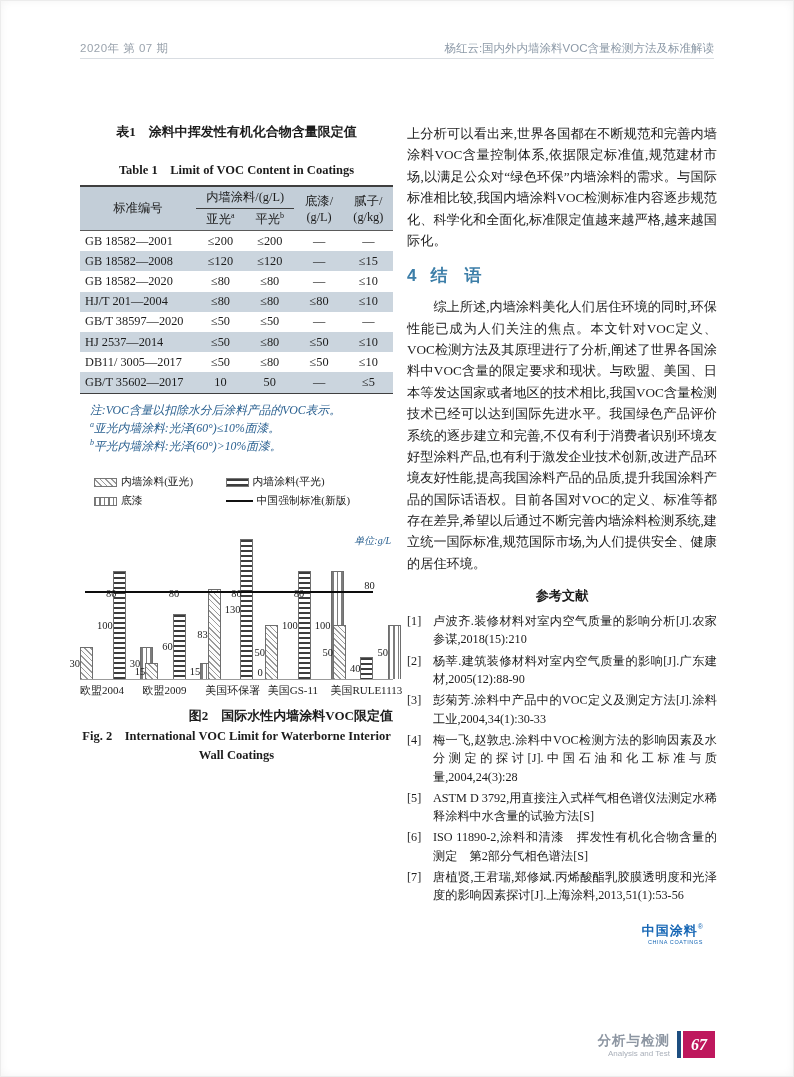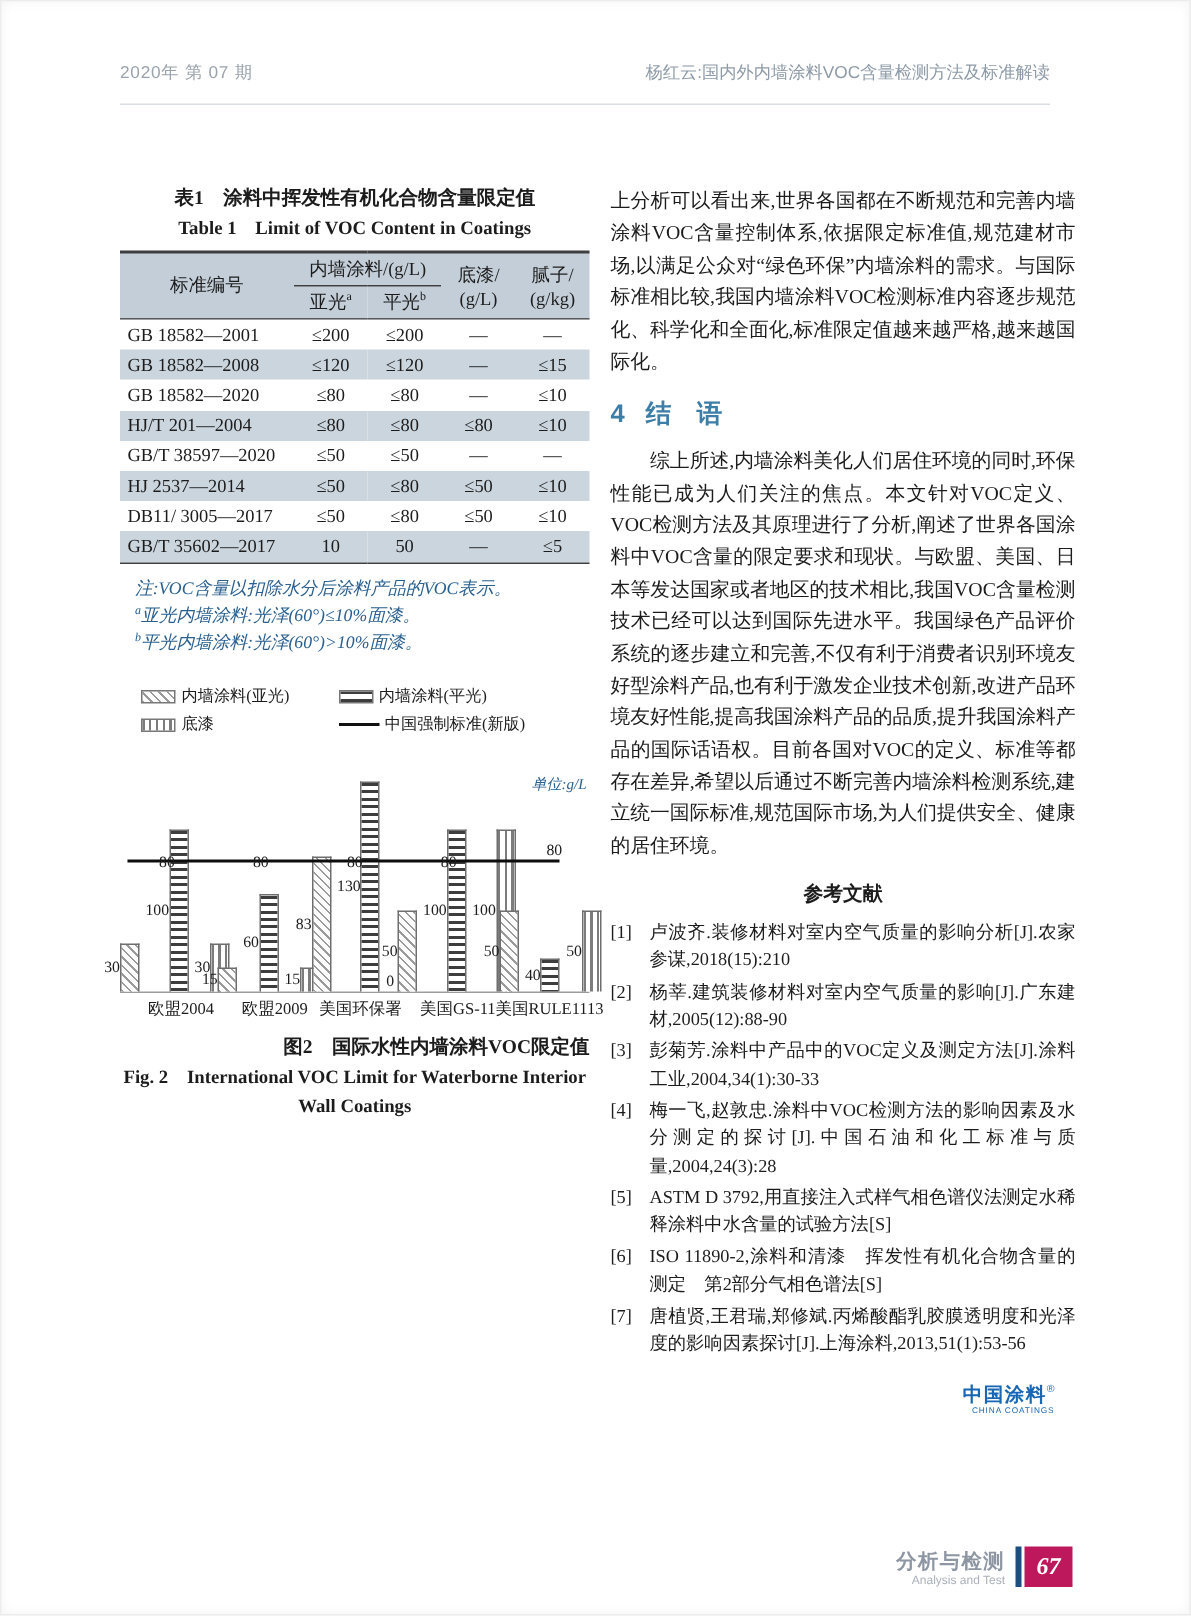--- a/index.html
+++ b/index.html
@@ -6,33 +6,33 @@
   html,body { background:#f2f2f2; }
   .page {
     position:relative; width:794px; height:1077px; margin:0 auto;
     background:#ffffff; border:1px solid #ececec;
     box-shadow: inset 0 0 8px rgba(0,0,0,0.05);
     font-family:"Liberation Serif","DejaVu Serif",serif;
     color:#1c1c1c; overflow:hidden;
   }
   
   .hdr {
-    position:absolute; top:40px; left:79px; right:93px;
+    position:absolute; top:40px; left:79px; right:79px;
     display:flex; justify-content:space-between; align-items:flex-end;
-    border-bottom:1px solid #d9dde2; padding-bottom:13px;
+    border-bottom:1px solid #d9dde2; padding-bottom:2px;
     font-family:"Liberation Sans","DejaVu Sans",sans-serif;
   }
   .hdr .issue { font-size:11.5px; color:#9aa3ad; letter-spacing:0.5px; }
   .hdr .rtitle { font-size:11.5px; color:#8d9aa8; }
   
   .content { position:absolute; top:122px; left:79px; width:637px; display:flex; gap:14px; }
   .col { width:313px; }
   .col.right { width:310px; }
   
-  .tbl-title-zh { text-align:center; font-weight:bold; font-size:13px; margin-bottom:3px; }
+  .tbl-title-zh { text-align:center; font-weight:bold; font-size:13px; margin-bottom:21px; }
   .tbl-title-en { text-align:center; font-weight:bold; font-size:12.5px; margin-bottom:6px; }
   table.voc { width:100%; border-collapse:collapse; border-top:2px solid #3f3f3f; border-bottom:1.5px solid #3f3f3f; font-size:12.3px; }
   table.voc thead { background:#c3ced8; }
   table.voc thead th { font-weight:normal; padding:2px 1px; text-align:center; vertical-align:middle; }
   table.voc th.grp { border-bottom:1px solid #3f3f3f; }
   table.voc thead { border-bottom:1px solid #5a5a5a; }
   table.voc td { padding:2.6px 1px; text-align:center; }
   table.voc td.std { text-align:left; padding-left:5px; white-space:nowrap; }
   table.voc tbody tr:nth-child(even) { background:#cbd5de; }
   table.voc col.c0 { width:37%; } table.voc col.cx { width:15.75%; }
@@ -53,21 +53,21 @@
   .slot { width:20%; display:flex; justify-content:center; align-items:flex-end; }
   .bars { display:flex; align-items:flex-end; gap:4px; }
   .barcol { display:flex; flex-direction:row; align-items:center; justify-content:flex-end; }
   .vlabel { font-size:10.5px; line-height:13px; height:13px; }
   .bar { width:13px; border:1px solid #6e6e6e; border-bottom:none; }
   .bar.h0 { border:none; }
   .refline { position:absolute; left:1.5%; right:6.5%; height:2px; background:#0d0d0d; z-index:3; }
   .reflabel { position:absolute; transform:translateX(-50%); font-size:10.5px; z-index:4; }
   .unitlabel { position:absolute; top:12px; right:2px; font-size:10px; color:#2a6090; font-style:italic; z-index:4; }
   .xaxis { display:flex; margin-top:3px; }
-  .xslot { width:20%; text-align:right; font-size:11px; white-space:nowrap; }
+  .xslot { width:20%; text-align:left; font-size:11px; white-space:nowrap; }
   
   .figcap-zh { text-align:right; font-weight:bold; font-size:13px; margin-top:9px; }
   .figcap-en { text-align:center; font-weight:bold; font-size:12.5px; margin-top:2px; line-height:1.45; }
   
   .para { font-size:13.2px; line-height:1.62; text-align:justify; }
   .col.left .para { margin-top:22px; }
   .indent { text-indent:2em; }
   
   .sec-h { color:#3c7ea8; font-size:17px; font-weight:bold; margin:13px 0 9px 0; font-family:"Liberation Sans","DejaVu Sans",sans-serif; }
   .sec-h .num { margin-right:14px; }

